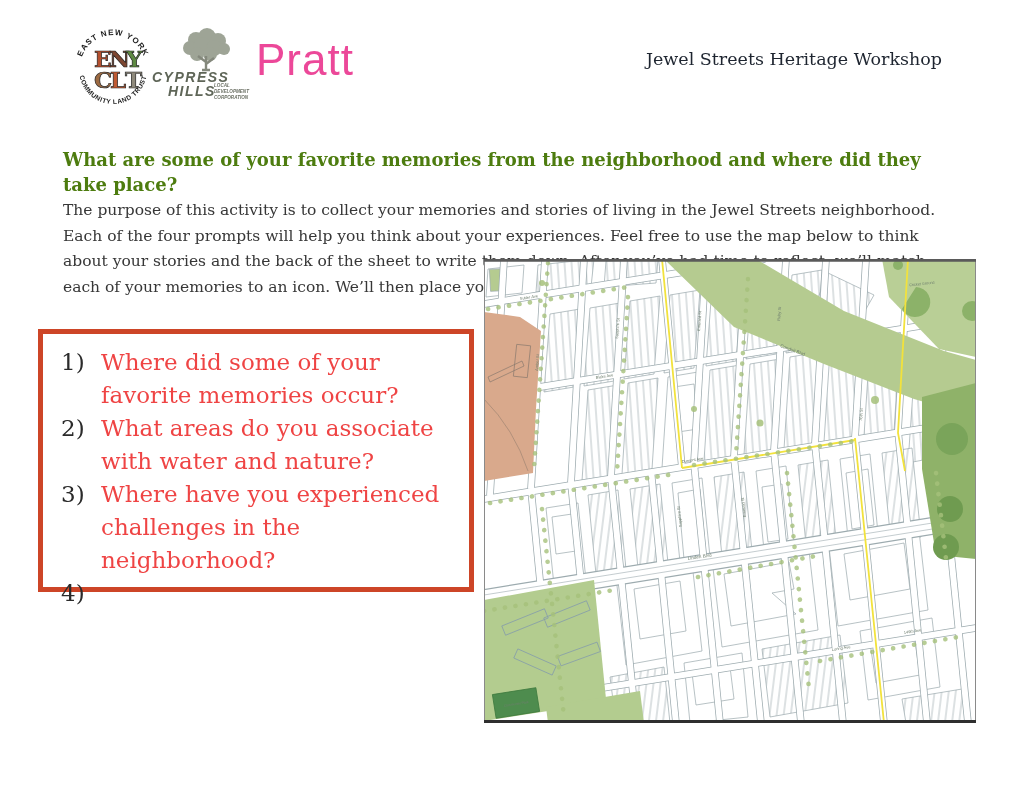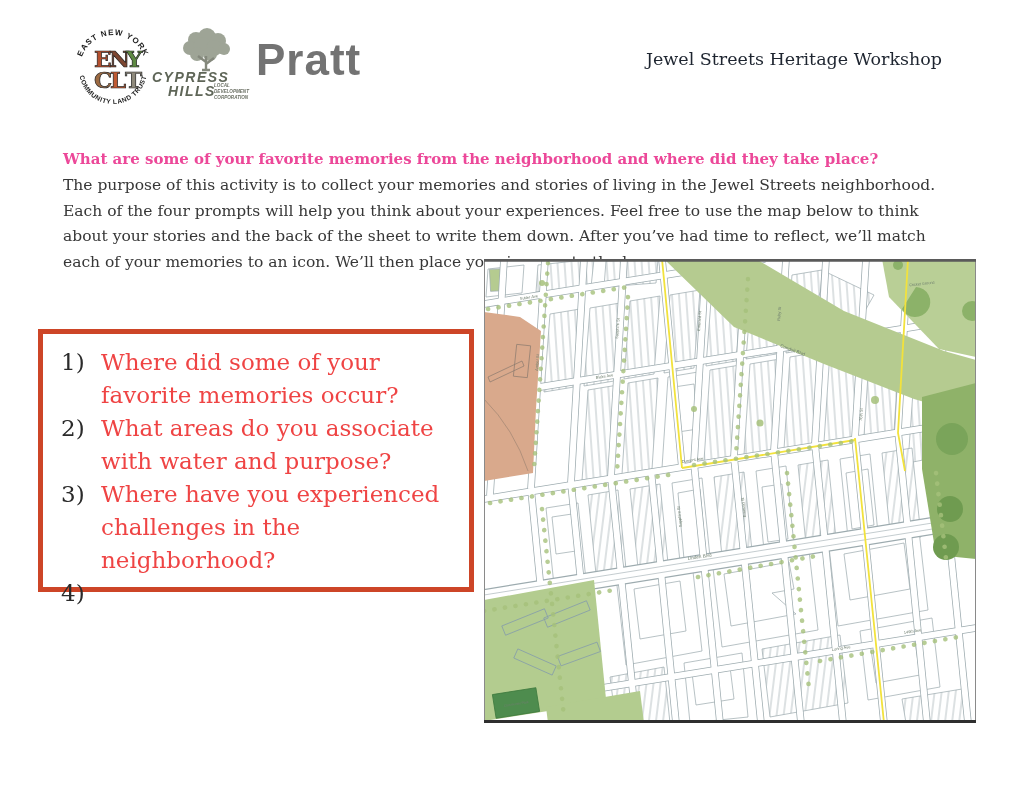--- a/index.html
+++ b/index.html
@@ -2,29 +2,29 @@
 <html><head>
 <meta charset="utf-8">
 <style>
   html,body{margin:0;padding:0;background:#ffffff;}
   .page{position:relative;width:1024px;height:791px;background:#ffffff;overflow:hidden;
         font-family:"DejaVu Serif", serif;}
   
   .logo-eny{position:absolute;left:70px;top:20px;width:86px;height:90px;}
   .logo-cypress{position:absolute;left:150px;top:26px;width:108px;height:80px;font-style:italic;}
   .logo-pratt{position:absolute;left:256px;top:34px;width:130px;height:52px;
-              font-family:"Liberation Sans",sans-serif;font-weight:bold;font-size:44px;
-              color:#737373;letter-spacing:1px;line-height:52px;}
+              font-family:"Liberation Sans",sans-serif;font-weight:normal;font-size:44px;
+              color:#ec4899;letter-spacing:1px;line-height:52px;}
   .title-block{position:absolute;left:618px;top:46px;width:352px;text-align:center;}
   .title-line1{font-size:17.5px;font-weight:normal;color:#1e2530;line-height:26px;}
   .title-line2{font-size:17.5px;color:#222a33;line-height:28px;}
   .title-line2 .red{color:#c84a35;font-weight:bold;}
   
   .intro{position:absolute;left:63px;top:147px;width:895px;}
-  .intro .q{font-size:15px;font-weight:bold;color:#ec4899;line-height:25px;margin:0 0 1px 0;}
+  .intro .q{font-size:18px;font-weight:bold;color:#4d7c0f;line-height:25px;margin:0 0 1px 0;}
   .intro .body{font-size:15.5px;color:#373737;line-height:25.5px;margin:0;}
   
   .prompt-box{position:absolute;left:38px;top:329px;width:436px;height:263px;
               border:5px solid #cd4527;box-sizing:border-box;background:#fff;}
   .prompt-row{display:flex;align-items:flex-start;}
   .prompt-list{padding:12px 8px 0 18px;}
   .p-num{width:40px;flex:none;font-size:23px;line-height:33px;color:#2b2b2b;}
   .p-text{width:352px;font-size:23px;line-height:33px;color:#ef4444;}
   
   .map-wrap{position:absolute;left:484px;top:259px;width:492px;height:464px;}
@@ -95,21 +95,21 @@
   </div>
 
   <div class="prompt-box">
     <div class="prompt-list">
       <div class="prompt-row">
         <div class="p-num">1)</div>
         <div class="p-text">Where did some of your favorite memories occur?</div>
       </div>
       <div class="prompt-row">
         <div class="p-num">2)</div>
-        <div class="p-text">What areas do you associate with water and purpose?</div>
+        <div class="p-text">What areas do you associate with water and nature?</div>
       </div>
       <div class="prompt-row">
         <div class="p-num">3)</div>
         <div class="p-text">Where have you experienced challenges in the neighborhood?</div>
       </div>
       <div class="prompt-row">
         <div class="p-num">4)</div>
       </div>
     </div>
   </div>

